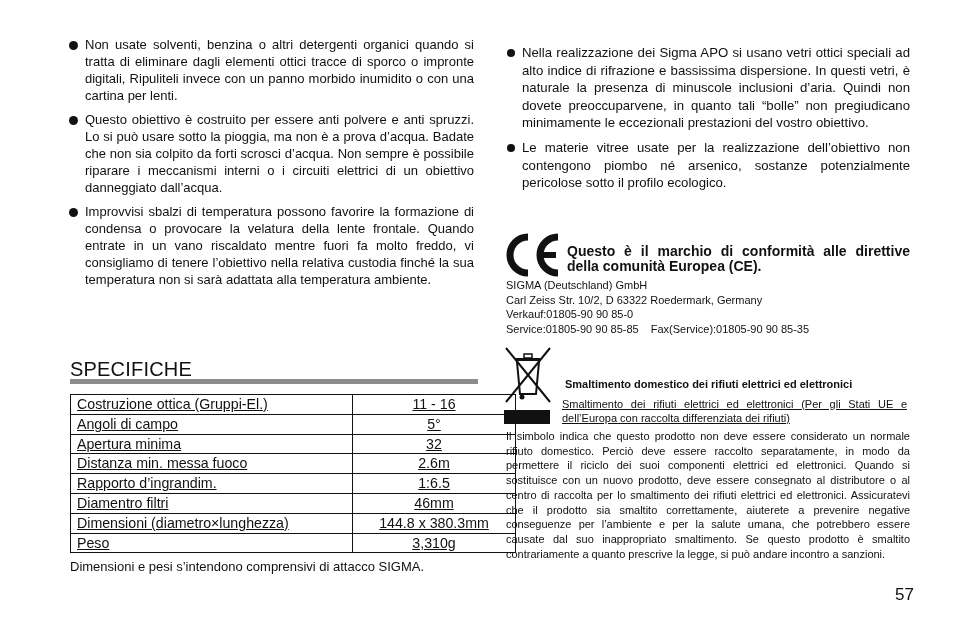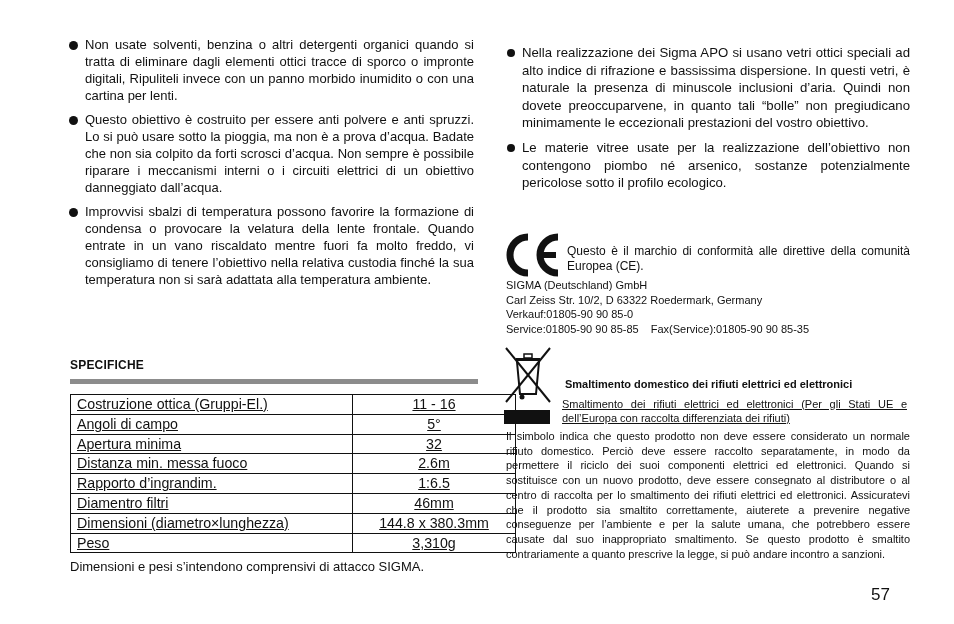--- a/index.html
+++ b/index.html
@@ -3,35 +3,35 @@
 <meta charset="utf-8">
 <style>
   html, body { margin:0; padding:0; background:#ffffff; }
   body { width:954px; height:624px; position:relative; overflow:hidden;
          font-family:"Liberation Sans", sans-serif; color:#111; }
   .col { position:absolute; }
   .bullet { position:relative; padding-left:17px; text-align:justify; font-size:13px; line-height:17px; margin-bottom:7px; }
   .bullet::before { content:""; position:absolute; left:1px; top:5px; width:9px; height:9px; border-radius:50%; background:#111; }
   .rb { font-size:13.2px; line-height:17.6px; padding-left:16px; }
   .rb::before { top:5px; width:8px; height:8px; }
-  .heading { position:absolute; left:70px; top:358px; font-weight:bold; font-size:12px; letter-spacing:0.2px; }
+  .heading { position:absolute; left:70px; top:358px; font-weight:normal; font-size:20px; letter-spacing:0.2px; }
   .hrule { position:absolute; left:70px; top:379px; width:408px; height:5px; background:#8c8c8c; }
   table.spec { position:absolute; left:70px; top:394px; width:446px; border-collapse:collapse; font-size:14.2px;text-decoration:underline; }
   table.spec td { border:1px solid #111; padding:0 6px; height:18.8px; line-height:18.8px; }
   table.spec td.v { text-align:center; width:150px; }
   .note { position:absolute; left:70px; top:559px; font-size:13px; }
   .ce-logo { position:absolute; left:504px; top:233px; width:58px; height:44px; }
-  .ce-text { position:absolute; left:567px; top:244px; width:343px; font-size:12px; line-height:14.5px; text-align:justify; }
+  .ce-text { position:absolute; left:567px; top:244px; width:343px; font-size:14px; line-height:14.5px; text-align:justify;font-weight:bold; }
   .addr { position:absolute; left:506px; top:278px; font-size:11px; line-height:14.7px; }
   .addr .sp { display:inline-block; width:12px; }
   .weee { position:absolute; left:504px; top:346px; width:52px; height:80px; }
   .weee-title { position:absolute; left:565px; top:378px; font-size:11px; font-weight:bold; }
   .weee-sub { position:absolute; left:562px; top:397px; width:345px; font-size:11px; line-height:14px; text-decoration:underline; text-align:justify; }
   .weee-body { position:absolute; left:506px; top:429px; width:404px; font-size:11px; line-height:14.7px; text-align:justify; }
-  .pageno { position:absolute; left:871px; top:585px; font-size:17px; }
+  .pageno { position:absolute; left:895px; top:585px; font-size:17px; }
 </style>
 </head>
 <body>
 
 <div class="col" style="left:68px; top:36px; width:406px;">
   <div class="bullet">Non usate solventi, benzina o altri detergenti organici quando si tratta di eliminare dagli elementi ottici tracce di sporco o impronte digitali, Ripuliteli invece con un panno morbido inumidito o con una cartina per lenti.</div>
   <div class="bullet">Questo obiettivo è costruito per essere anti polvere e anti spruzzi. Lo si può usare sotto la pioggia, ma non è a prova d’acqua. Badate che non sia colpito da forti scrosci d’acqua. Non sempre è possibile riparare i meccanismi interni o i circuiti elettrici di un obiettivo danneggiato dall’acqua.</div>
   <div class="bullet">Improvvisi sbalzi di temperatura possono favorire la formazione di condensa o provocare la velatura della lente frontale. Quando entrate in un vano riscaldato mentre fuori fa molto freddo, vi consigliamo di tenere l’obiettivo nella relativa custodia finché la sua temperatura non si sarà adattata alla temperatura ambiente.</div>
 </div>
 

